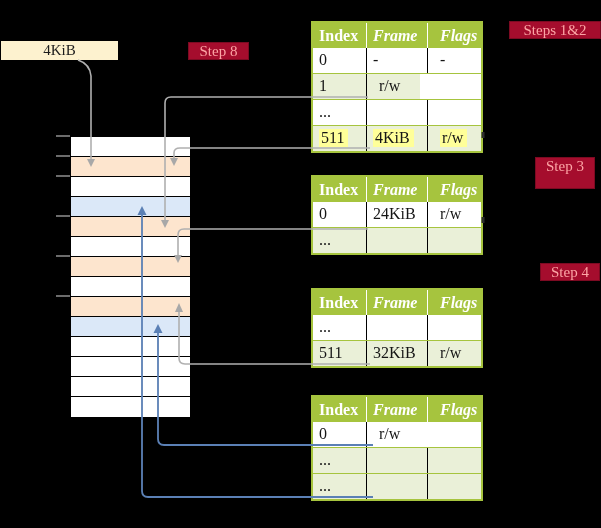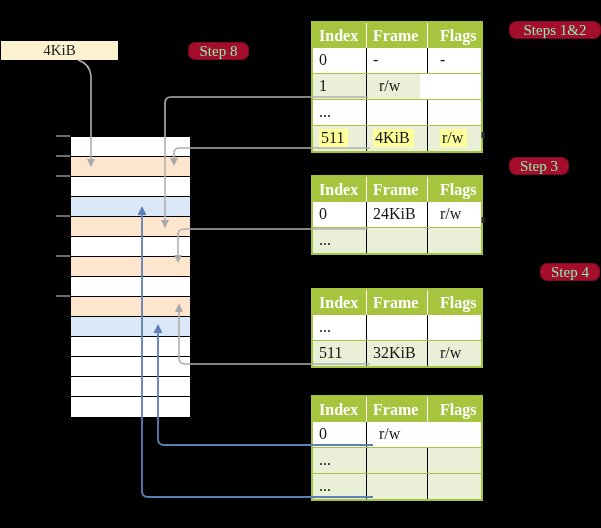--- a/index.html
+++ b/index.html
@@ -12,27 +12,27 @@
 
   
   .size-box{
     left:1px;top:41px;width:117px;height:19px;
     background:#fdf2cf;color:#1c1c1c;
     font-size:15px;line-height:19px;text-align:center;
   }
 
   
   .badge{
-    background:#a50d2d;border:1px solid #7c0a22;border-radius:7px;
-    color:#86efac;font-size:15px;line-height:16px;text-align:center;
+    background:#a50d2d;border:1px solid #7c0a22;border-radius:0;
+    color:#fca5a5;font-size:15px;line-height:16px;text-align:center;
     box-sizing:border-box;
   }
   .badge.b-step0 {left:188px;top:42px; width:61px;height:18px;}
   .badge.b-steps12{left:509px;top:21px; width:92px;height:18px;}
-  .badge.b-step3 {left:509px;top:157px;width:60px;height:18px;}
+  .badge.b-step3 {left:535px;top:157px;width:60px;height:32px;}
   .badge.b-step4 {left:540px;top:263px;width:60px;height:18px;}
 
   
   .mem{
     left:70px;top:136px;width:119px;height:280px;
     border:1px solid #000;background:#ffffff;
   }
   .mem-row{height:19px;border-bottom:1px solid #000;}
   .mem-row:last-child{height:19px;border-bottom:none;}
   .fill-white {background:#ffffff;}
@@ -48,21 +48,21 @@
   .pt2{left:311px;top:175px;}
   .pt3{left:311px;top:288px;}
   .pt4{left:311px;top:395px;}
   .ptr{display:flex;height:25px;}
   .ptr.head{background:#a6c43e;}
   .ptr.body + .ptr.body{border-top:1px solid #a6c43e;}
   .ptc{box-sizing:border-box;overflow:hidden;white-space:nowrap;
        padding-left:6px;font-size:16px;line-height:24px;color:#151515;}
   .c0{width:53px;} .c1{width:61px;} .c2{width:54px;padding-left:12px;}
   .ptr.head .ptc{color:#ffffff;font-weight:bold;line-height:25px;}
-  .ptr.head .ptc + .ptc{border-left:1px solid #ffffff;}
+  .ptr.head .ptc + .ptc{border-left:1px solid #ffffff;font-style:italic;}
   .ptr.body .ptc + .ptc{border-left:1px solid #000000;}
   .row-green{background:#eaf0d8;}
   .row-white{background:#ffffff;}
   .hl{background:#ffff99;padding:0 4px 1px 2px;}
 
   svg.overlay{position:absolute;left:0;top:0;pointer-events:none;}
 </style>
 </head>
 <body>
 

